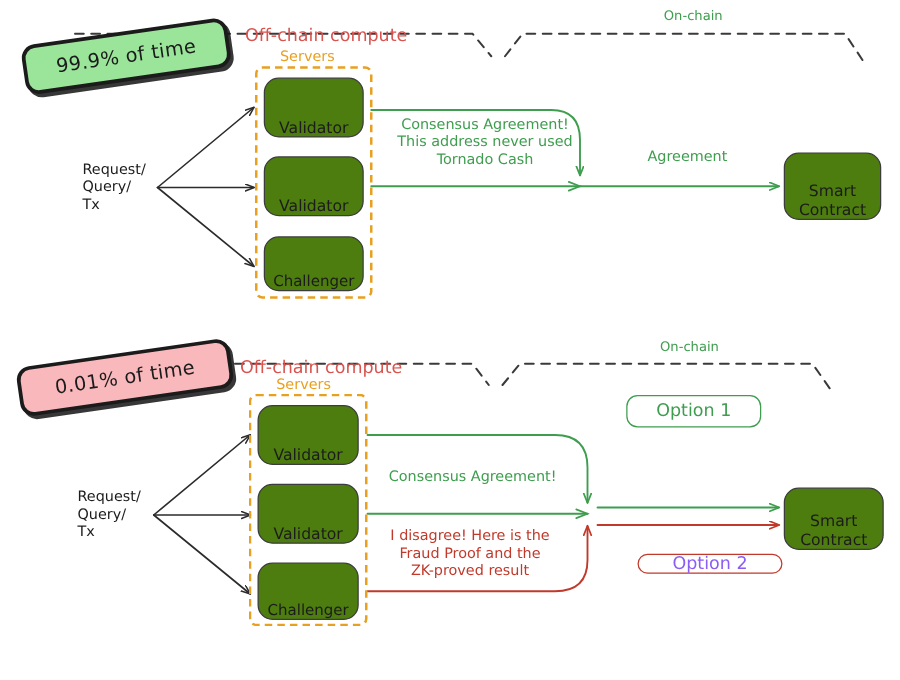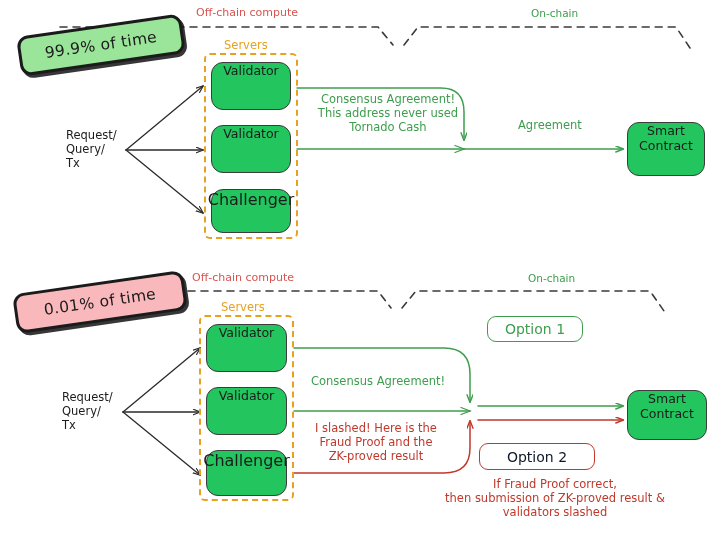--- a/index.html
+++ b/index.html
@@ -54,31 +54,31 @@
     width: 172px; height: 40px;
     background: #f9b8bc;
     transform: rotate(-8.2deg);
     box-shadow: 2px 3px 0 rgba(20,20,20,0.85);
   }
   .badge-text { transform: none; white-space: nowrap; }
 
   
   .node {
     position: absolute;
-    background: #22c55e;
+    background: #4d7c0f;
     border: 1.7px solid #3c3c3c;
     border-radius: 12px;
     display: flex;
-    align-items: flex-start;
+    align-items: flex-end;
     justify-content: center;
     font-size: 12.5px;
     color: #1c1c1c;
     box-sizing: border-box;
   }
-  .node-sm { font-size: 16px; }
+  .node-sm { font-size: 12px; }
 
   
   .servers-box {
     position: absolute;
     border: 2.4px dashed #e8a020;
     border-radius: 6px;
     box-sizing: border-box;
     background: transparent;
   }
   .servers-label {
@@ -92,41 +92,41 @@
     position: absolute;
     font-size: 11.5px;
     line-height: 14px;
     white-space: pre;
     color: #1c1c1c;
   }
   .lbl.center { text-align: center; }
   .lbl.red   { color: #c0392b; }
   .lbl.green { color: #3e9d4e; text-align: center; }
 
-  #offchain-top, #offchain-bottom { font-size: 11px; color: #d9534f; }
+  #offchain-top, #offchain-bottom { font-size: 14px; color: #d9534f; margin-top: 16px; }
   #onchain-top, #onchain-bottom  { font-size: 10.5px; color: #3e9d4e; margin-left: 36px; }
 
   
   .option-pill {
     position: absolute;
     border-radius: 9px;
     display: flex;
     align-items: center;
     justify-content: center;
     font-size: 14px;
     box-sizing: border-box;
     background: #fff;
   }
   #option1-pill {
-    left: 487px; top: 316px; width: 96px; height: 26px;
+    left: 501px; top: 316px; width: 108px; height: 26px;
     border: 1.6px solid #3e9d4e; color: #3e9d4e;
   }
   #option2-pill {
-    left: 479px; top: 443px; width: 116px; height: 27px;
-    border: 1.6px solid #c0392b; color: #0f172a;
+    left: 510px; top: 443px; width: 116px; height: 16px;
+    border: 1.6px solid #c0392b; color: #8b5cf6;
   }
 </style>
 </head>
 <body>
 
 <div id="canvas">
 
   <svg class="layer" viewBox="0 0 720 544">
     <defs>
       <marker id="ah-dark" markerWidth="9" markerHeight="9" refX="7.2" refY="3.2" orient="auto" markerUnits="userSpaceOnUse">
@@ -242,33 +242,30 @@
   </div>
   <div class="node" style="left:206px; top:387px; width:81px; height:48px;">
     <span>Validator</span>
   </div>
   <div class="node node-sm" style="left:206px; top:450px; width:81px; height:46px;">
     <span>Challenger</span>
   </div>
 
   <div class="lbl green" style="left:311px; top:374px;">Consensus Agreement!</div>
 
-  <div class="lbl red center" style="left:300px; top:421px; width:152px;">I slashed! Here is the
+  <div class="lbl red center" style="left:300px; top:421px; width:152px;">I disagree! Here is the
 Fraud Proof and the
 ZK-proved result</div>
 
   <div class="option-pill" id="option1-pill">
     <span>Option 1</span>
   </div>
 
   <div class="option-pill" id="option2-pill">
     <span>Option 2</span>
   </div>
-  <div class="lbl red center" style="left:405px; top:477px; width:300px;">If Fraud Proof correct,
-then submission of ZK-proved result &amp;
-validators slashed</div>
 
   <div class="node" style="left:627px; top:390px; width:80px; height:50px; line-height:15px; text-align:center;">
     <span style="white-space:pre; line-height:15px;">Smart
 Contract</span>
   </div>
 
 </div>
 
 </body></html>

